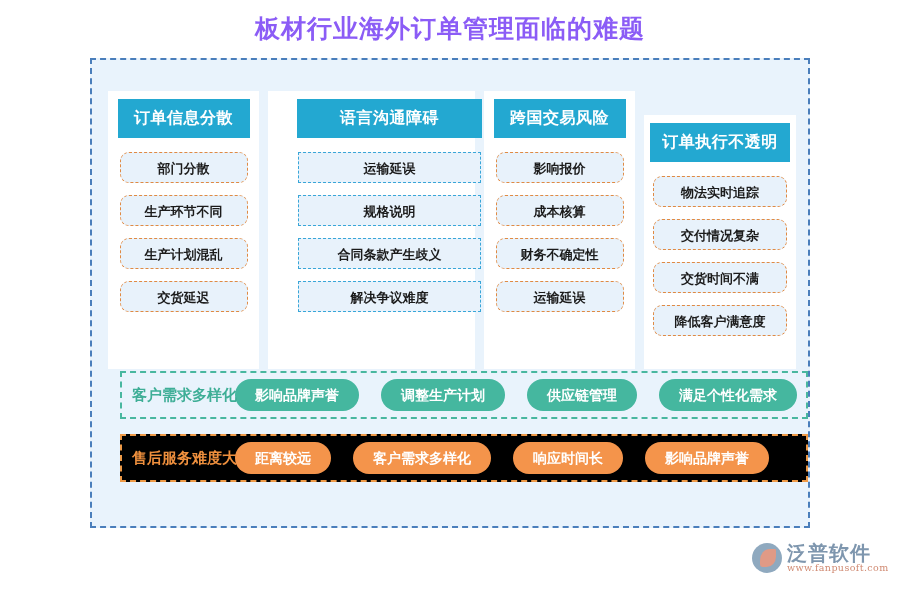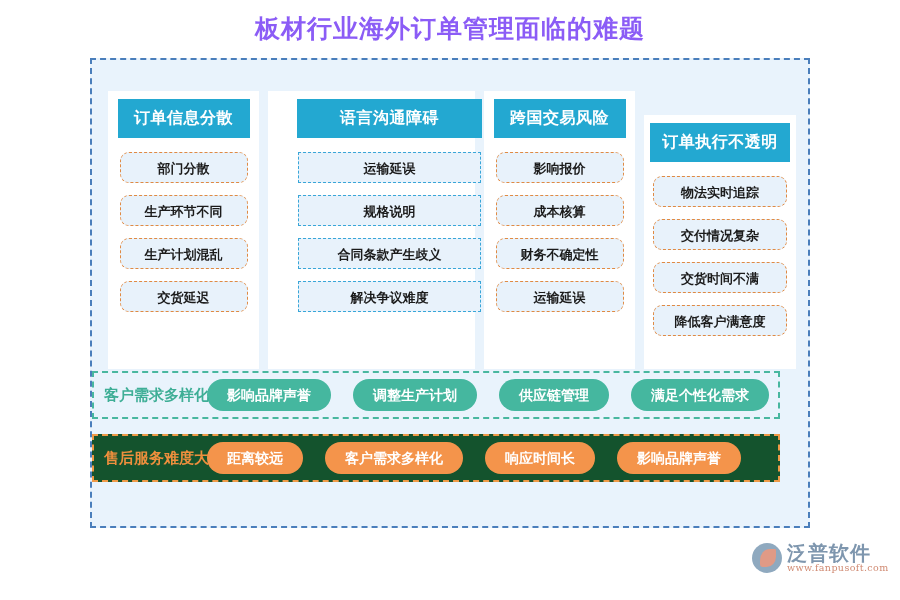--- a/index.html
+++ b/index.html
@@ -147,36 +147,36 @@
     font-size: 13px;
     font-weight: bold;
     color: #1b1b1b;
     box-sizing: border-box;
     font-family: "DejaVu Serif", "Liberation Serif", serif;
   }
 
   
   .band {
     position: absolute;
-    left: 0;
+    left: 28px;
     width: 688px;
     height: 48px;
     box-sizing: border-box;
     display: flex;
     align-items: center;
     padding-left: 10px;
   }
   .band-green {
     top: 311px;
     background: #e9f3fc;
     border: 2px dashed #48b79f;
   }
   .band-orange {
     top: 374px;
-    background: #14532d;
+    background: #000000;
     border: 2px dashed #ef9a47;
   }
   .band-label {
     font-size: 15px;
     font-weight: bold;
     white-space: nowrap;
     margin-right: -8px;
     z-index: 2;
     font-family: "DejaVu Serif", "Liberation Serif", serif;
   }

